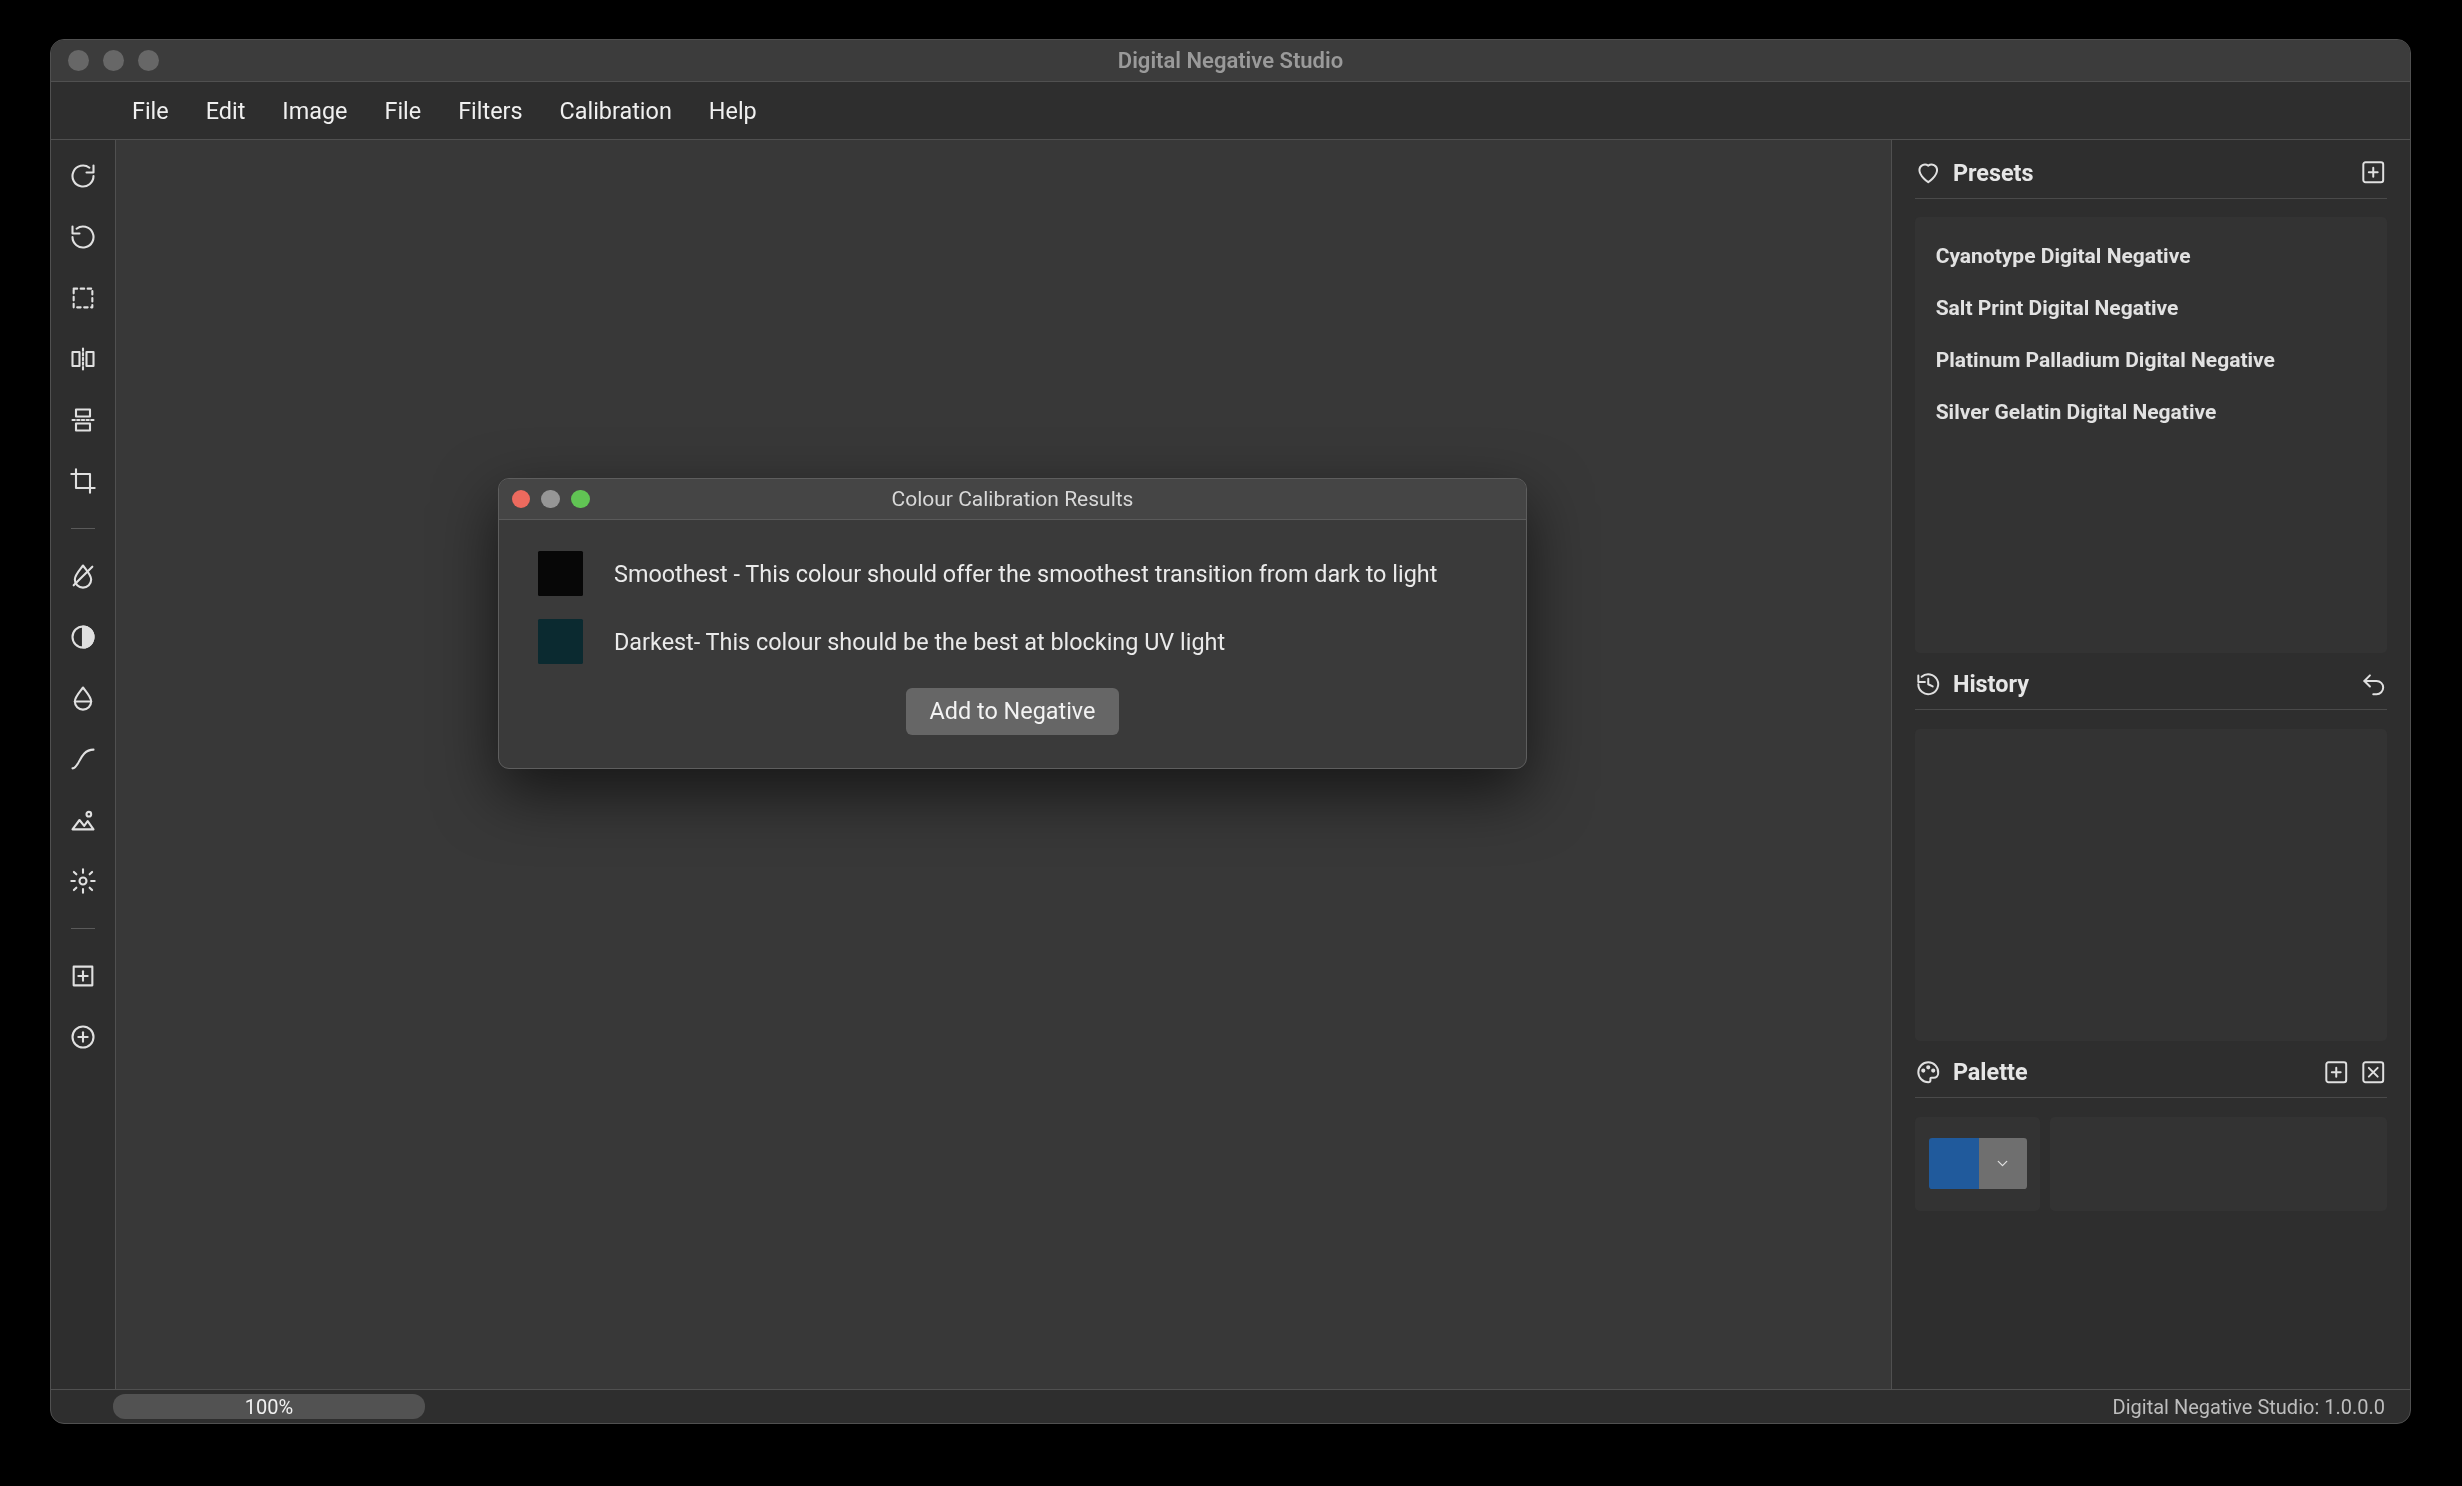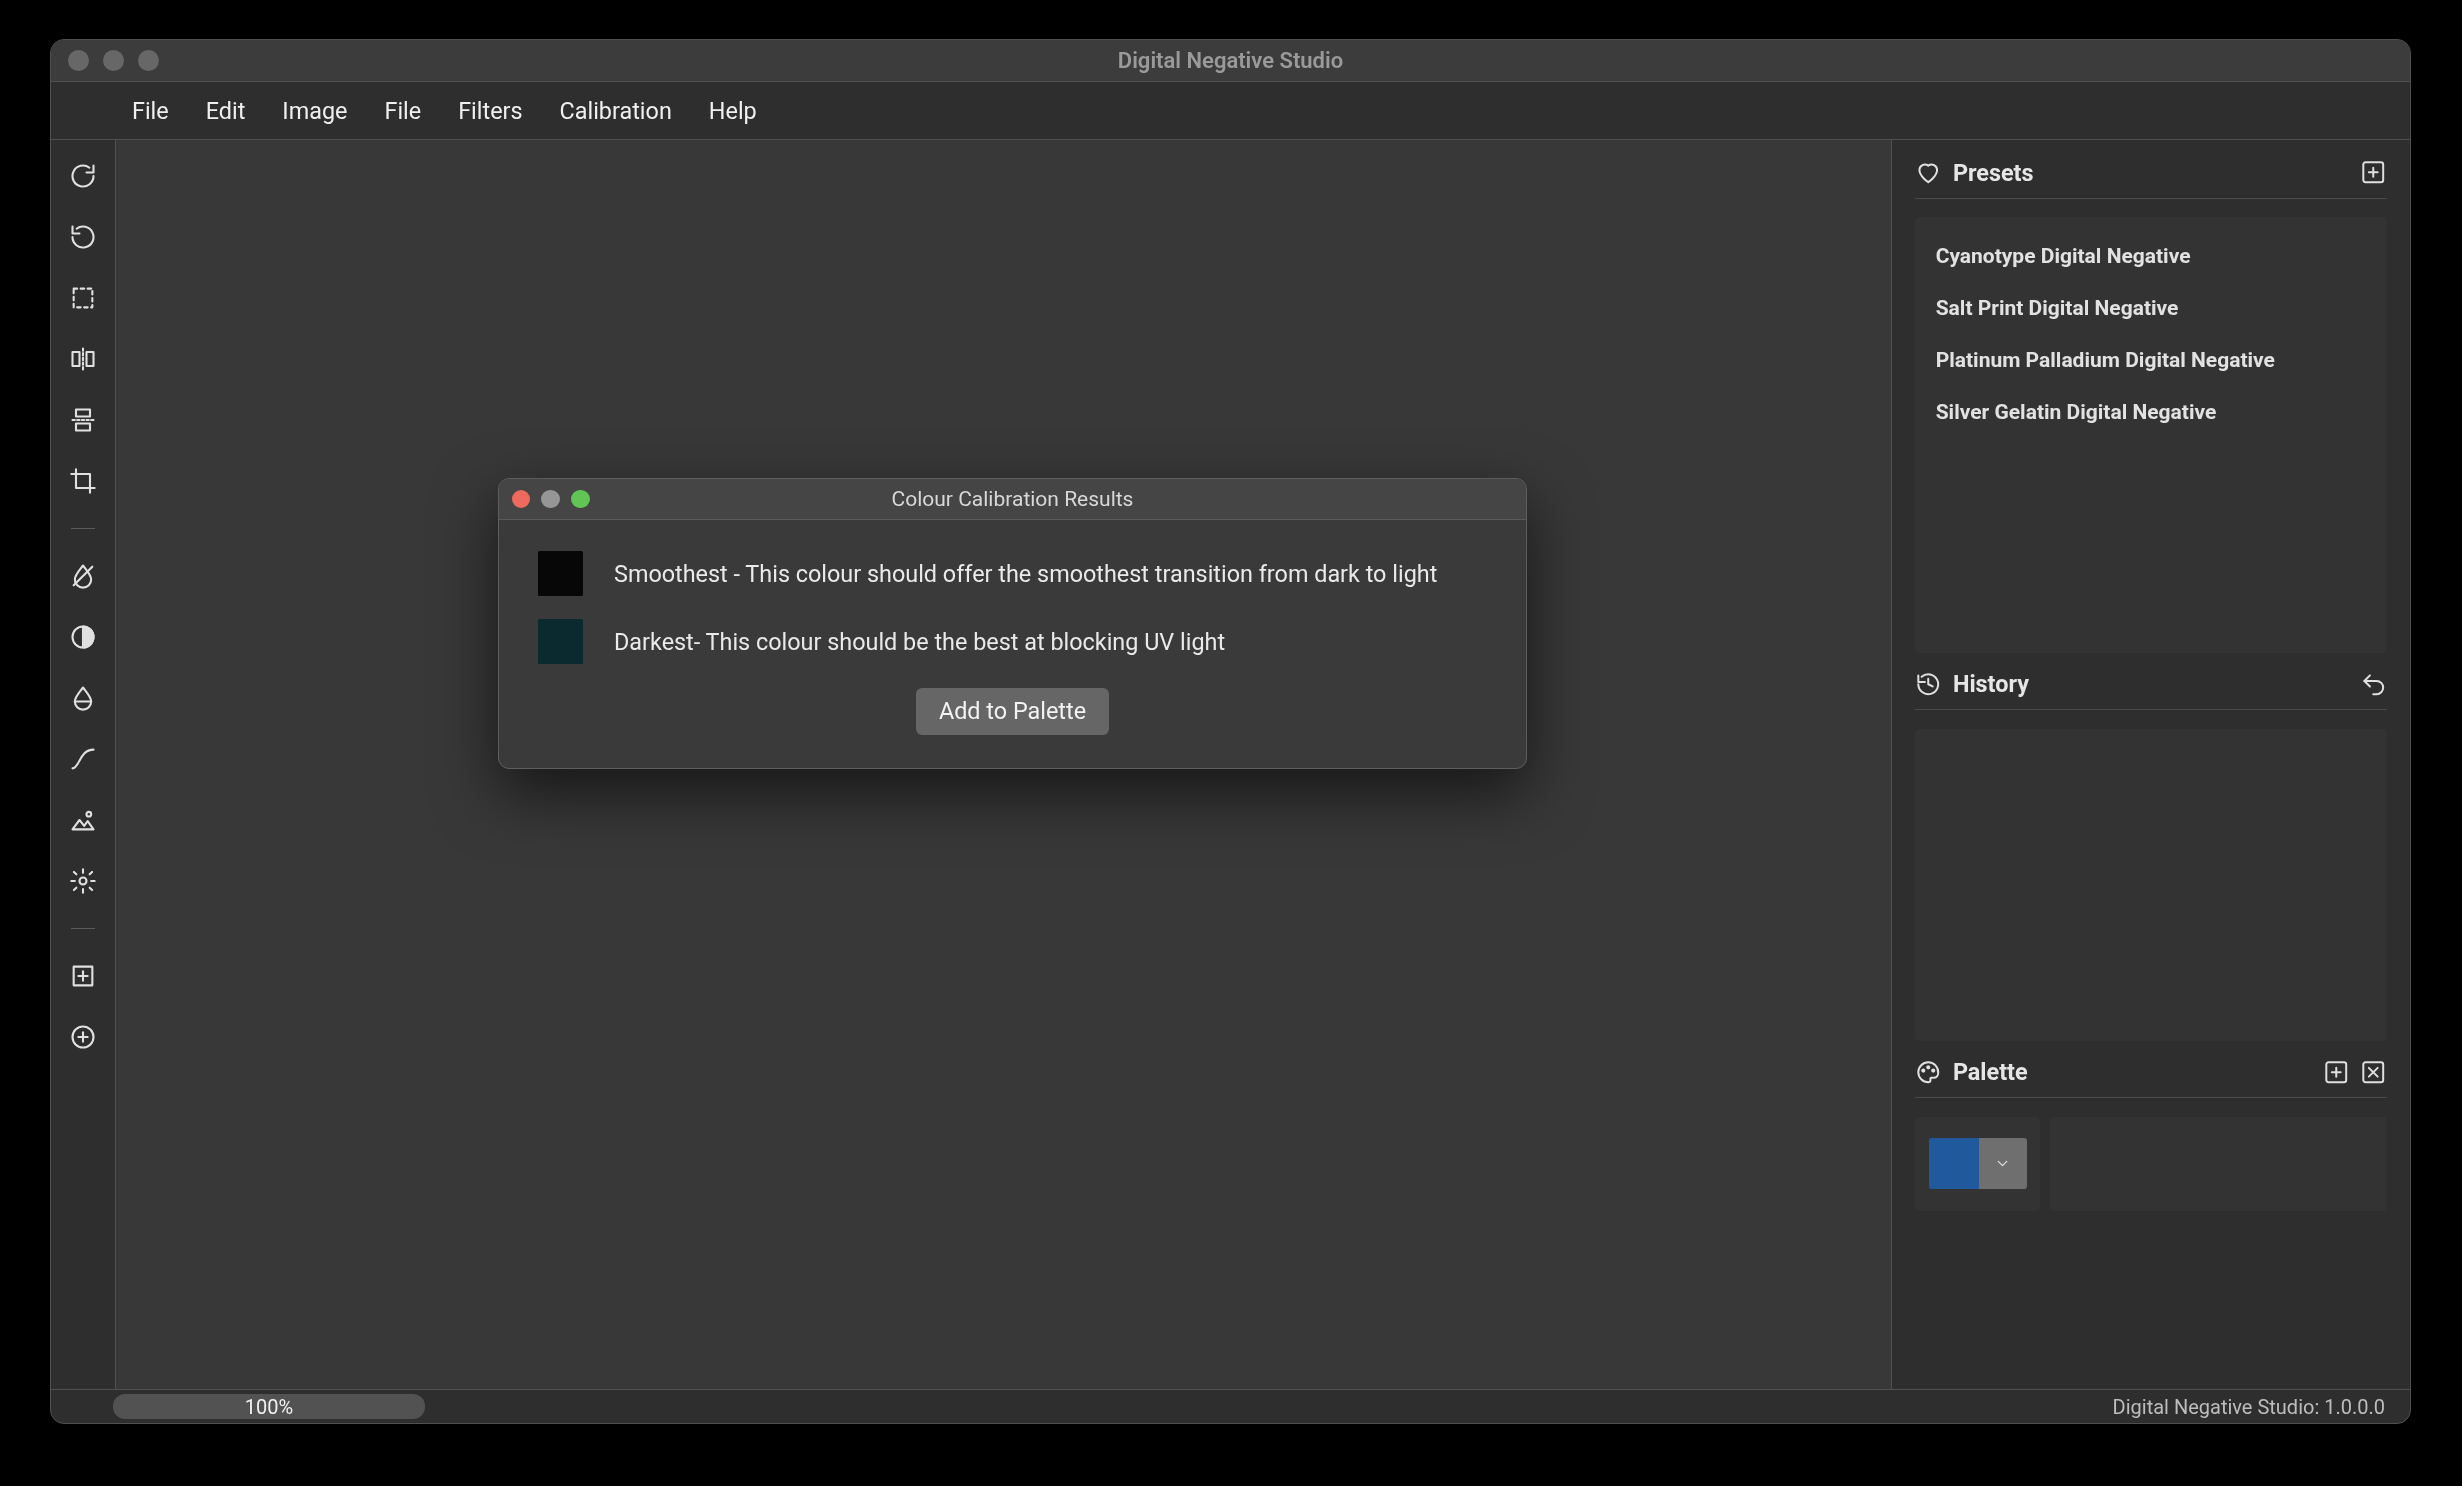--- a/index.html
+++ b/index.html
@@ -366,21 +366,21 @@
         <div class="dialog-body">
           <div class="result-row">
             <div class="result-swatch" style="background:#070707"></div>
             <div class="result-text">Smoothest - This colour should offer the smoothest transition from dark to light</div>
           </div>
           <div class="result-row">
             <div class="result-swatch" style="background:#0b2a30"></div>
             <div class="result-text">Darkest- This colour should be the best at blocking UV light</div>
           </div>
           <div class="dialog-btn-row">
-            <div class="dialog-btn">Add to Palette</div>
+            <div class="dialog-btn">Add to Negative</div>
           </div>
         </div>
       </div>
 
     </div>
 
     <div class="right-panel">
 
       <div class="panel-section">
         <div class="panel-header">

